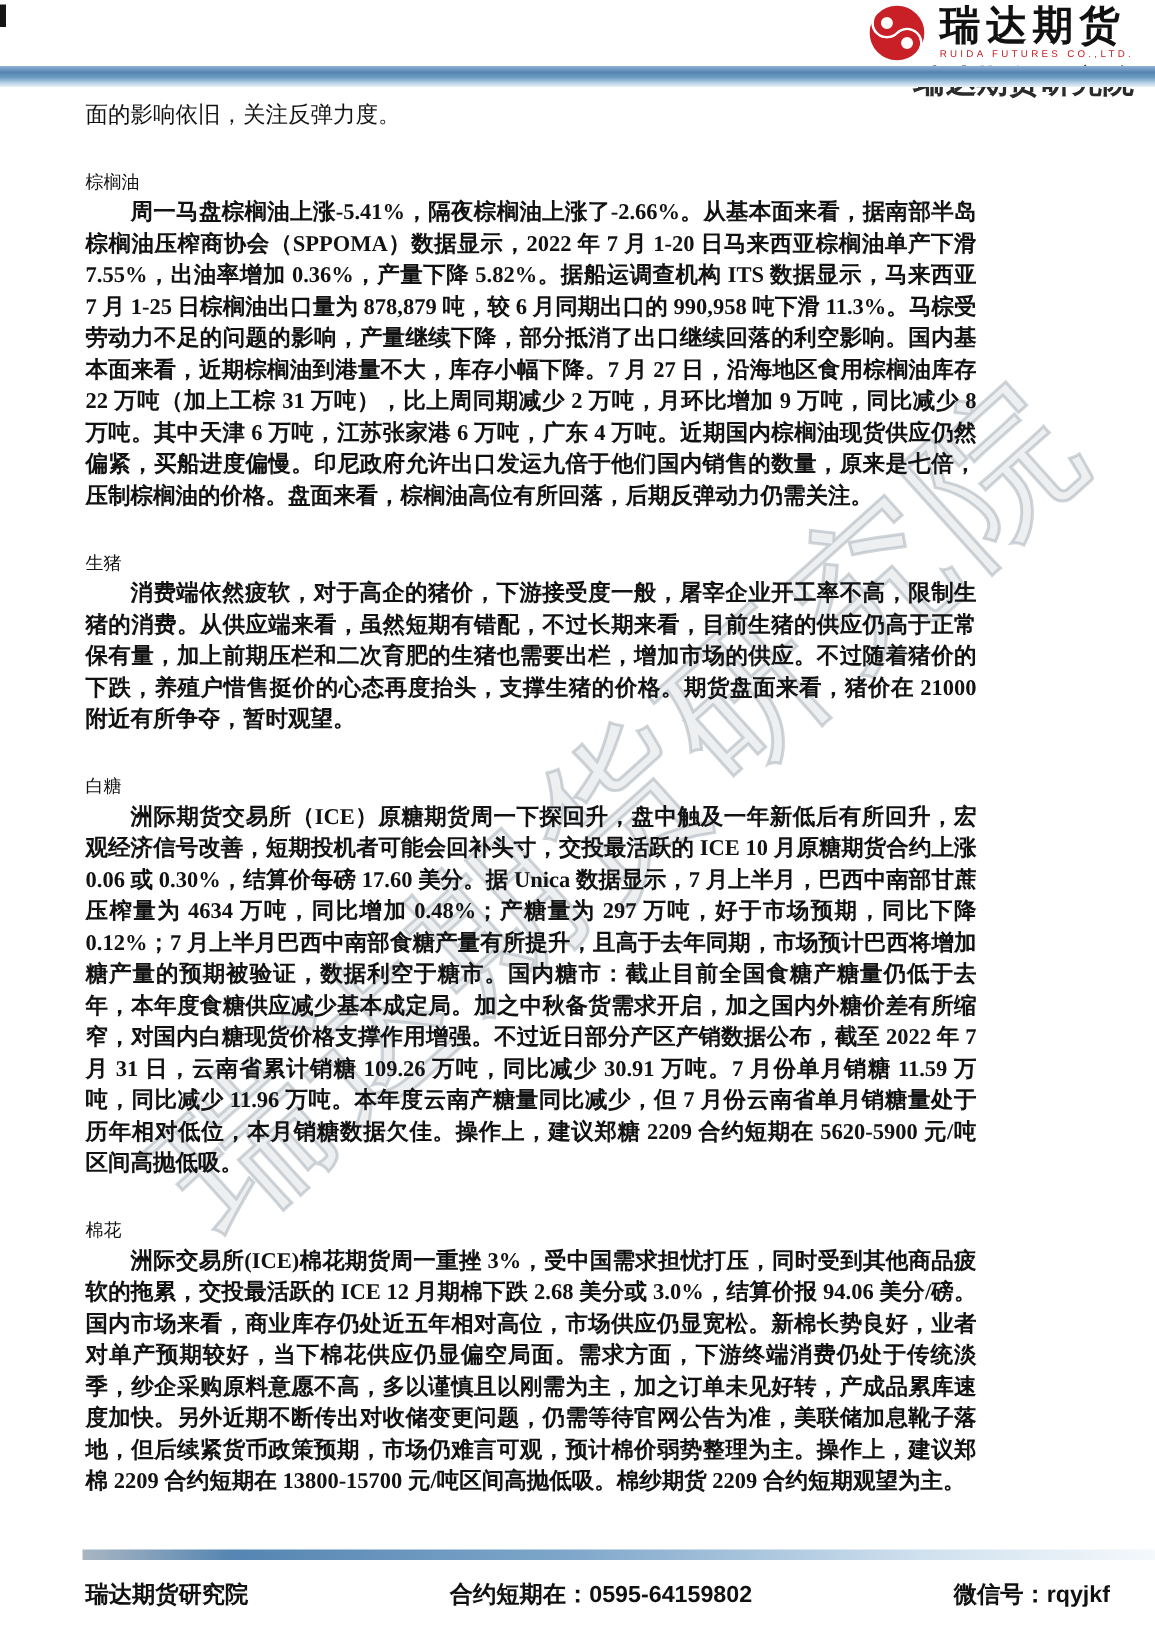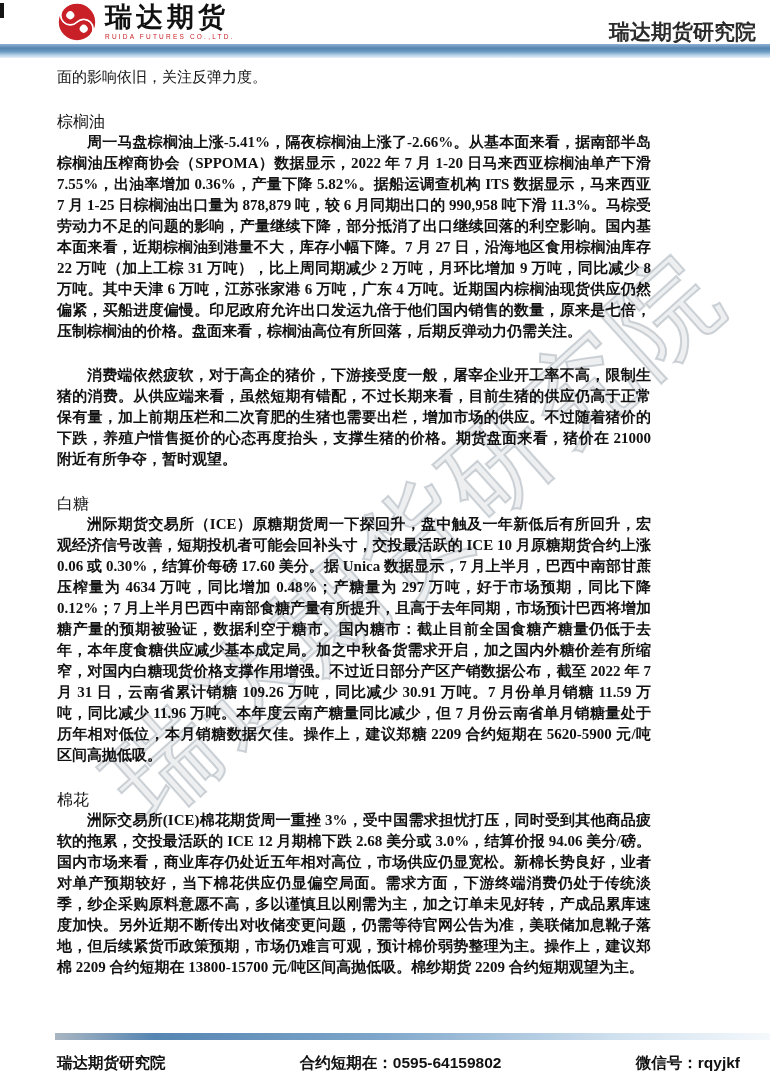--- a/index.html
+++ b/index.html
@@ -8,21 +8,21 @@
     width:770px; height:1089px;
     background:#ffffff;
     overflow:hidden;
     font-family:"Liberation Serif","DejaVu Serif",serif;
     color:#121212;
   }
   
   .header {
     position:absolute; left:0; top:0; width:770px; height:44px;
     display:flex; justify-content:space-between; align-items:flex-end;
-    box-sizing:border-box; padding:0 14px 0 55px;
+    box-sizing:border-box; padding:0 14px 0 55px;flex-direction:column;
   }
   .logo { display:flex; align-items:flex-start; gap:6px; }
   .emblem { width:44px; height:44px; display:block; }
   .emblem svg { transform:rotate(-45deg); }
   .brand-text { display:flex; flex-direction:column; line-height:1; padding-top:4px; }
   .brand-cn {
     font-family:"Liberation Sans","DejaVu Sans",sans-serif;
     font-weight:bold; font-size:27px; letter-spacing:4px; color:#111;
   }
   .brand-en {
@@ -54,21 +54,21 @@
   .content {
     position:absolute; left:0; top:58px; width:684px;
     box-sizing:border-box; padding:9px 33px 0 57px;
     font-size:15px; line-height:21px; text-align:justify;
     z-index:1;
   }
   .content p { margin:0; }
   .intro { text-indent:0; }
   .section { margin-top:23px; }
   .section h2 {
-    margin:0; font-size:16px; font-weight:normal; line-height:21px;
+    margin:0; font-size:12px; font-weight:normal; line-height:21px;
   }
   .section .para { text-indent:2em;font-weight:bold; }
   .sec-cotton, .sec-apple { }
 
   
   .page-footer { position:absolute; left:0; right:0; bottom:0; z-index:2; background:#fff; }
   .footer-bar {
     height:7px; margin-left:55px;
     background:linear-gradient(90deg,#a9b6c2 0%,#5585b2 14%,#7ea6ca 45%,#cfe0ee 78%,#f5f9fc 100%);
   }
@@ -110,20 +110,21 @@
 
   <div class="content">
     <p class="intro">面的影响依旧，关注反弹力度。</p>
 
     <div class="section sec-palm">
       <h2>棕榈油</h2>
       <p class="para">周一马盘棕榈油上涨-5.41%，隔夜棕榈油上涨了-2.66%。从基本面来看，据南部半岛棕榈油压榨商协会（SPPOMA）数据显示，2022 年 7 月 1-20 日马来西亚棕榈油单产下滑 7.55%，出油率增加 0.36%，产量下降 5.82%。据船运调查机构 ITS 数据显示，马来西亚 7 月 1-25 日棕榈油出口量为 878,879 吨，较 6 月同期出口的 990,958 吨下滑 11.3%。马棕受劳动力不足的问题的影响，产量继续下降，部分抵消了出口继续回落的利空影响。国内基本面来看，近期棕榈油到港量不大，库存小幅下降。7 月 27 日，沿海地区食用棕榈油库存 22 万吨（加上工棕 31 万吨），比上周同期减少 2 万吨，月环比增加 9 万吨，同比减少 8 万吨。其中天津 6 万吨，江苏张家港 6 万吨，广东 4 万吨。近期国内棕榈油现货供应仍然偏紧，买船进度偏慢。印尼政府允许出口发运九倍于他们国内销售的数量，原来是七倍，压制棕榈油的价格。盘面来看，棕榈油高位有所回落，后期反弹动力仍需关注。</p>
     </div>
 
     <div class="section sec-hog">
+      <h2>生猪</h2>
       <p class="para">消费端依然疲软，对于高企的猪价，下游接受度一般，屠宰企业开工率不高，限制生猪的消费。从供应端来看，虽然短期有错配，不过长期来看，目前生猪的供应仍高于正常保有量，加上前期压栏和二次育肥的生猪也需要出栏，增加市场的供应。不过随着猪价的下跌，养殖户惜售挺价的心态再度抬头，支撑生猪的价格。期货盘面来看，猪价在 21000 附近有所争夺，暂时观望。</p>
     </div>
 
     <div class="section sec-sugar">
       <h2>白糖</h2>
       <p class="para">洲际期货交易所（ICE）原糖期货周一下探回升，盘中触及一年新低后有所回升，宏观经济信号改善，短期投机者可能会回补头寸，交投最活跃的 ICE 10 月原糖期货合约上涨 0.06 或 0.30%，结算价每磅 17.60 美分。据 Unica 数据显示，7 月上半月，巴西中南部甘蔗压榨量为 4634 万吨，同比增加 0.48%；产糖量为 297 万吨，好于市场预期，同比下降 0.12%；7 月上半月巴西中南部食糖产量有所提升，且高于去年同期，市场预计巴西将增加糖产量的预期被验证，数据利空于糖市。国内糖市：截止目前全国食糖产糖量仍低于去年，本年度食糖供应减少基本成定局。加之中秋备货需求开启，加之国内外糖价差有所缩窄，对国内白糖现货价格支撑作用增强。不过近日部分产区产销数据公布，截至 2022 年 7 月 31 日，云南省累计销糖 109.26 万吨，同比减少 30.91 万吨。7 月份单月销糖 11.59 万吨，同比减少 11.96 万吨。本年度云南产糖量同比减少，但 7 月份云南省单月销糖量处于历年相对低位，本月销糖数据欠佳。操作上，建议郑糖 2209 合约短期在 5620-5900 元/吨区间高抛低吸。</p>
     </div>
 
     <div class="section sec-cotton">
       <h2>棉花</h2>

